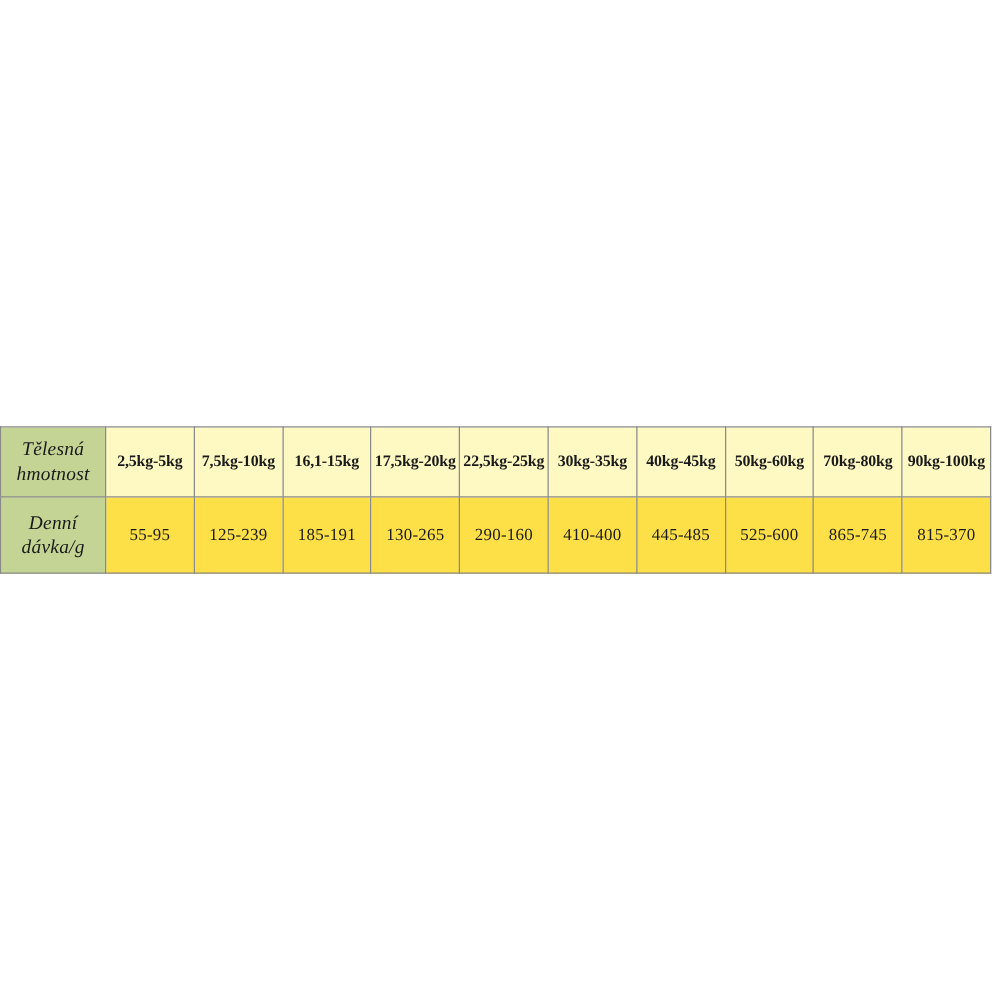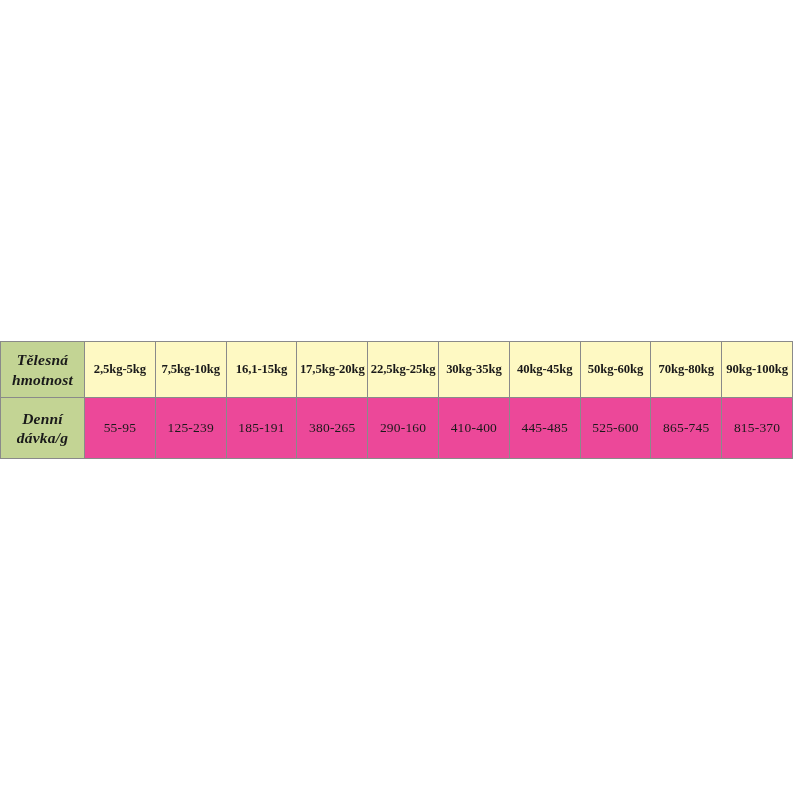--- a/index.html
+++ b/index.html
@@ -34,21 +34,21 @@
     text-align: center;
     vertical-align: middle;
     padding: 0;
     color: #1a1a1a;
   }
 
   
   td.row-label {
     width: 83px;
     background: #c3d494;
-    font-weight: bold;
+    font-weight: normal;
     font-style: italic;
     font-size: 15.5px;
     line-height: 1.25;
     letter-spacing: 0.2px;
     padding: 3px 4px;
     border-color: #b4c683;
   }
 
   
   td.weight-header {
@@ -56,21 +56,21 @@
     font-weight: bold;
     font-size: 12.7px;
     letter-spacing: -0.1px;
     height: 55px;
     border-color: #5f7d27;
     white-space: nowrap;
   }
 
   
   td.dose-cell {
-    background: #ec4899;
+    background: #fde047;
     font-weight: normal;
     font-size: 13.5px;
     letter-spacing: 0.2px;
     height: 60px;
     border-color: #9a9a9a;
     white-space: nowrap;
   }
 
   .label-line { display: block; }
 </style>
@@ -99,21 +99,21 @@
       </tr>
 
       <tr>
         <td class="row-label">
           <span class="label-line">Denní</span>
           <span class="label-line">dávka/g</span>
         </td>
         <td class="dose-cell">55-95</td>
         <td class="dose-cell">125-239</td>
         <td class="dose-cell">185-191</td>
-        <td class="dose-cell">380-265</td>
+        <td class="dose-cell">130-265</td>
         <td class="dose-cell">290-160</td>
         <td class="dose-cell">410-400</td>
         <td class="dose-cell">445-485</td>
         <td class="dose-cell">525-600</td>
         <td class="dose-cell">865-745</td>
         <td class="dose-cell">815-370</td>
       </tr>
 
     </tbody>
   </table>

